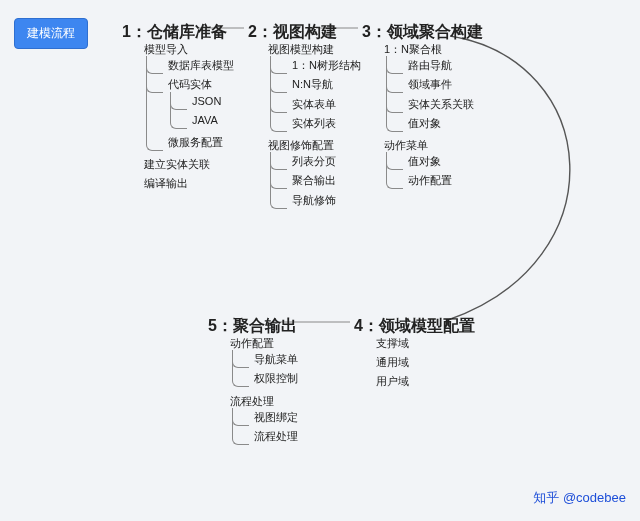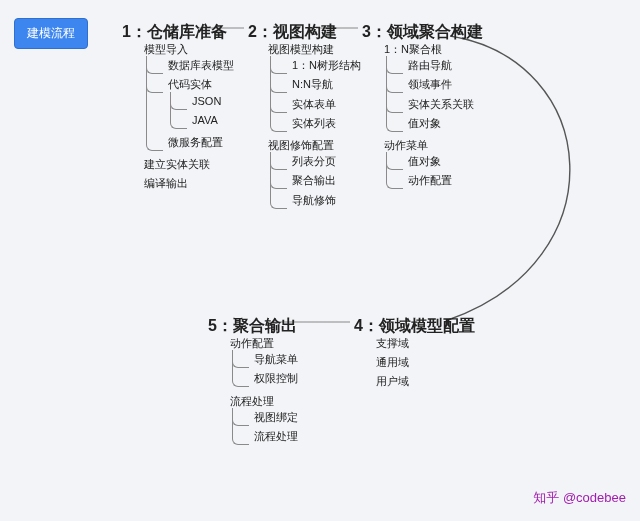--- a/index.html
+++ b/index.html
@@ -75,21 +75,21 @@
     top: 0;
     left: 0;
     width: 640px;
     height: 521px;
     pointer-events: none;
   }
   .watermark {
     position: absolute;
     right: 14px;
     bottom: 14px;
-    color: #a21caf;
+    color: #1d4ed8;
     font-size: 13px;
     white-space: nowrap;
   }
 </style>
 </head>
 <body>
 
 <div class="badge">建模流程</div>
 
 <svg class="flow">

